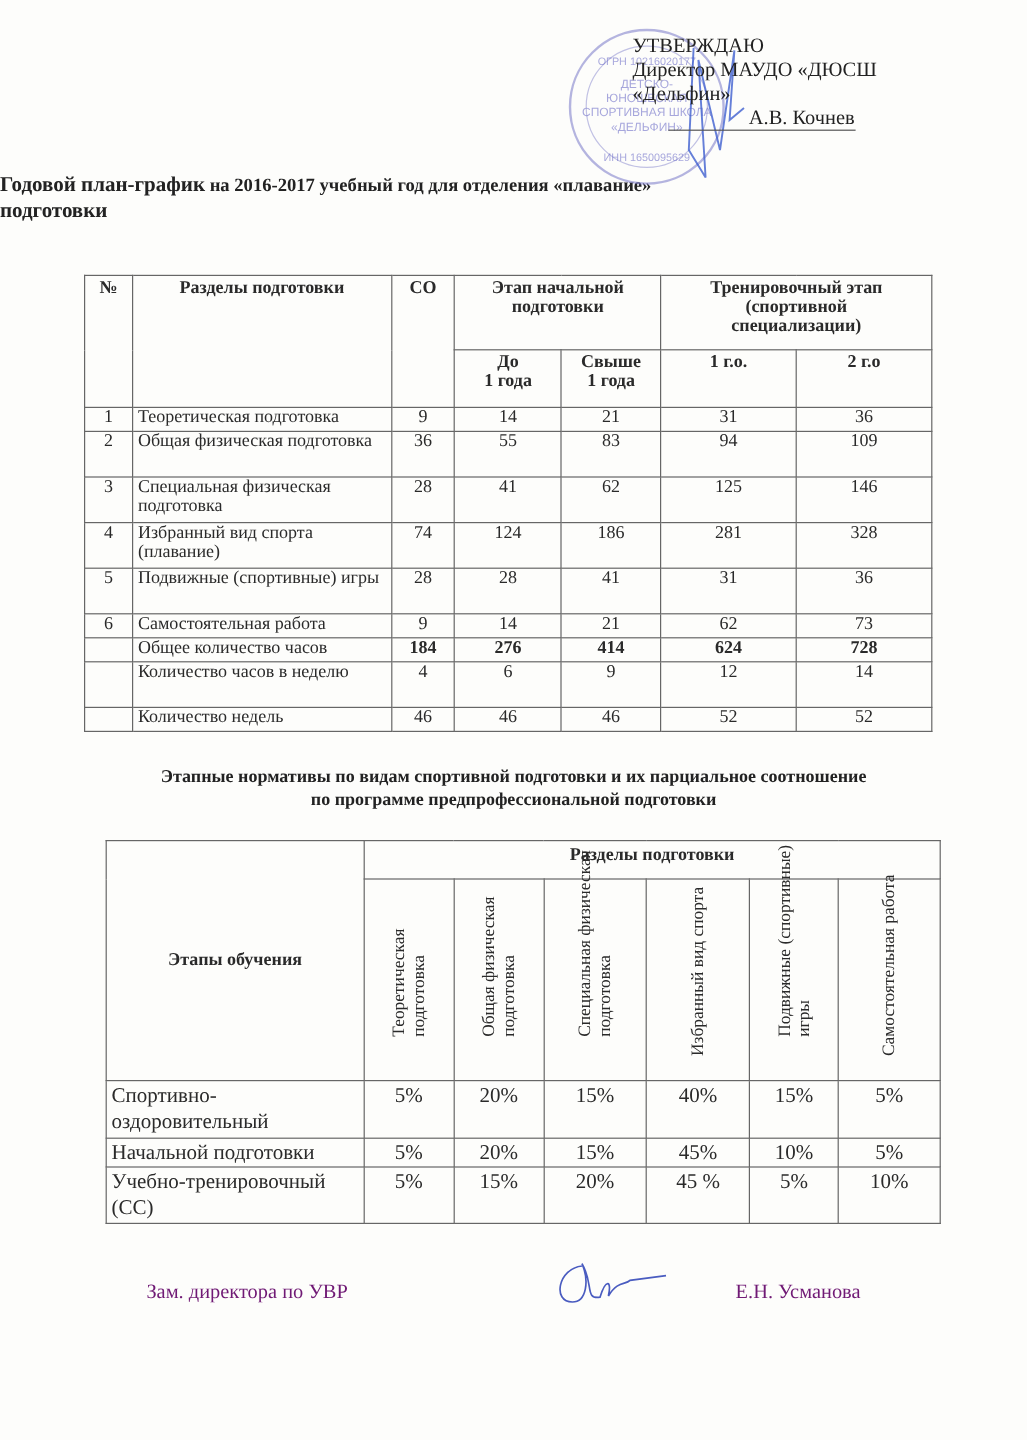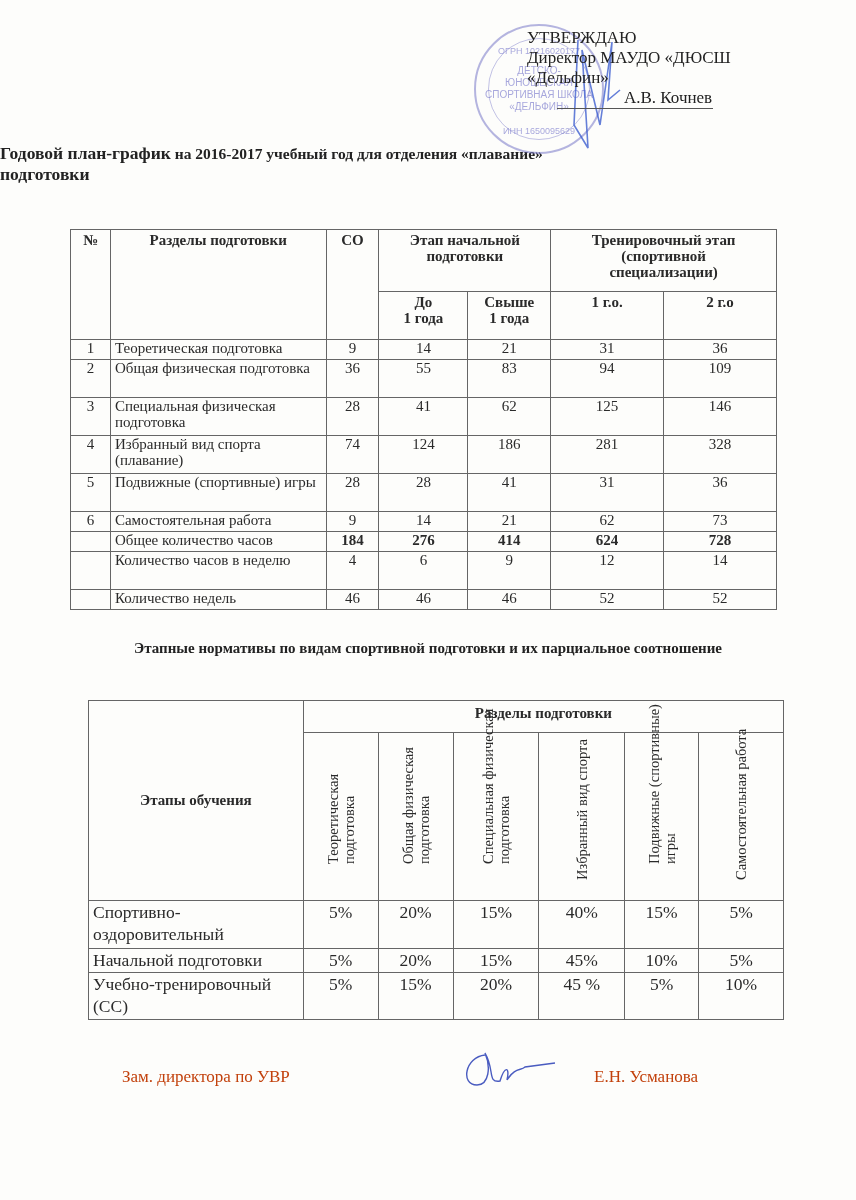--- a/index.html
+++ b/index.html
@@ -38,21 +38,21 @@
   .t2 { left:88px; top:700px; width:696px; }
   .t2 th { border:1px solid #666; font-weight:bold; font-size:15px; vertical-align:top; padding:0; }
   .t2 .vert { height:167px; position:relative; }
   .t2 .vert span {
     position:absolute; left:50%; bottom:4px; transform-origin:0 0;
     transform:rotate(-90deg) translate(0,-50%);
     white-space:normal; width:160px; font-weight:normal; font-size:14.5px; line-height:16px; text-align:left;
   }
   .t2 td { font-size:17.5px; line-height:22px; padding:0 4px; }
   .t2 td.p { text-align:center; }
-  .footer { top:1067px; font-size:17px; color:#c2410c; }
+  .footer { top:1067px; font-size:17px; color:#701a75; }
 </style>
 </head>
 <body>
 
 <div class="abs stamp">
   <div class="inner"></div>
   <div class="st-text" style="top:20px;">ОГРН 10216020177</div>
   <div class="st-text" style="top:40px;font-size:10px;">ДЕТСКО-</div>
   <div class="st-text" style="top:52px;font-size:10px;">ЮНОШЕСКАЯ</div>
   <div class="st-text" style="top:64px;font-size:10px;">СПОРТИВНАЯ ШКОЛА</div>
@@ -188,20 +188,21 @@
         <td class="c">46</td>
         <td class="c">46</td>
         <td class="c">52</td>
         <td class="c">52</td>
       </tr>
     </tbody>
 </table>
 
 <div class="abs title2">
   <div>Этапные нормативы по видам спортивной подготовки и их парциальное соотношение</div>
+  <div>по программе предпрофессиональной подготовки</div>
 </div>
 
 <table class="t2">
   <colgroup>
     <col style="width:215px">
       <col style="width:75px">
       <col style="width:75px">
       <col style="width:86px">
       <col style="width:86px">
       <col style="width:74px">
@@ -273,13 +274,13 @@
         <td class="p">5%</td>
         <td class="p">10%</td>
       </tr>
     </tbody>
 </table>
 
 <div class="abs footer" style="left:122px;">Зам. директора по УВР</div>
 <svg class="abs" style="left:455px;top:1045px;" width="105" height="45">
   <path d="M30 10 C10 12 5 40 22 40 C34 40 36 22 30 8 C40 25 32 38 45 36 C50 20 55 22 52 35 C60 22 66 26 70 22 L100 18" fill="none" stroke="#4a5cc0" stroke-width="1.4"></path>
 </svg>
-<div class="abs footer" style="left:594px;">Е.Н. Усманова</div>
+<div class="abs footer" style="left:613px;">Е.Н. Усманова</div>
 
 </body></html>

